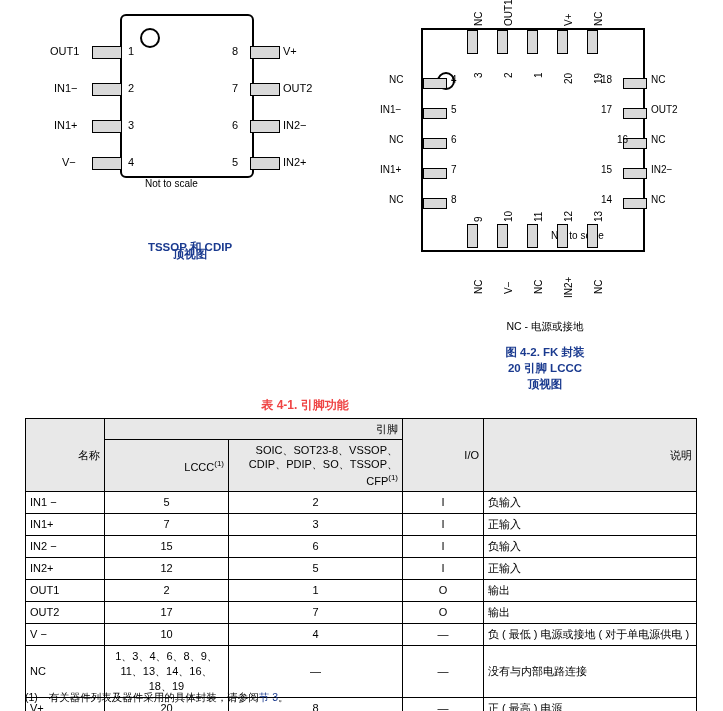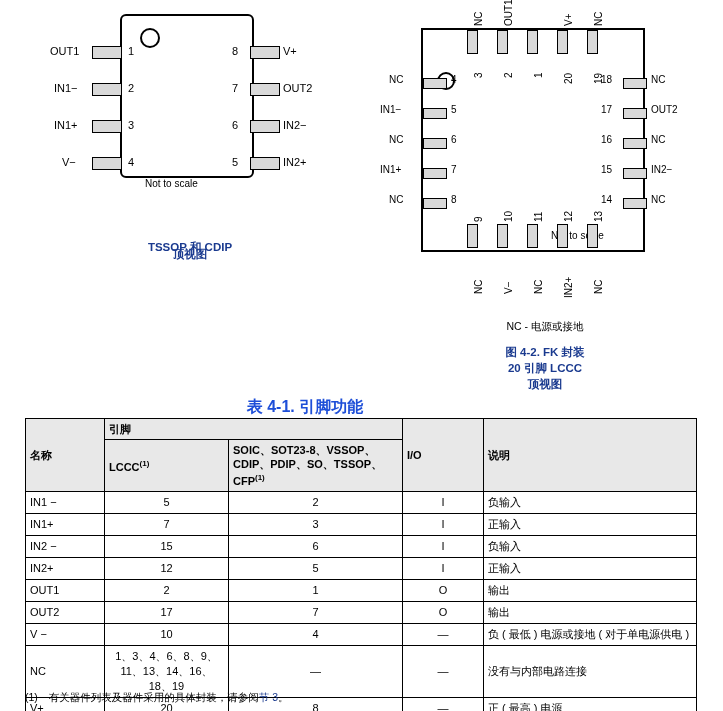--- a/index.html
+++ b/index.html
@@ -48,30 +48,30 @@
   .lpin-v{position:absolute;width:9px;height:22px;background:#d9d9d9;border:1px solid #000;}
   .lnum{position:absolute;font-size:10px;}
   .lnum-v{position:absolute;font-size:10px;transform:rotate(-90deg);transform-origin:left top;white-space:nowrap;}
   .llab{position:absolute;font-size:10px;white-space:nowrap;}
   .llab-v{position:absolute;font-size:10px;transform:rotate(-90deg);transform-origin:left top;white-space:nowrap;}
   .ncnote{position:absolute;font-size:10.5px;}
 
   
   .tbl-title{
     position:absolute;left:0;top:397px;width:610px;text-align:center;
-    font-size:16px;font-weight:bold;color:#1d4ed8;
+    font-size:12px;font-weight:bold;color:#ef4444;
   }
   table.pins{
     position:absolute;left:25px;top:418px;width:672px;
     border-collapse:collapse;font-size:11px;
   }
   table.pins th,table.pins td{
     border:1px solid #000;padding:3px 4px;vertical-align:middle;
   }
-  table.pins thead th{background:#e8e8e8;text-align:left;font-weight:bold;line-height:14px;}
+  table.pins thead th{background:#e8e8e8;text-align:right;font-weight:normal;line-height:14px;}
   .c-name{width:70px;}
   .c-lccc{width:115px;}
   .c-soic{width:165px;}
   .c-io{width:72px;}
   td.ctr{text-align:center;}
   td.nm{text-align:left;padding-left:6px;}
   td.desc{text-align:left;padding-left:6px;}
   .fn{
     position:absolute;left:25px;top:691px;font-size:10.5px;
   }
@@ -159,21 +159,21 @@
     <div class="llab" style="left:-5px;top:158px;">IN1+</div>
     <div class="llab" style="left:4px;top:188px;">NC</div>
 
     <div class="lpin-h" style="left:238px;top:72px;"></div>
     <div class="lpin-h" style="left:238px;top:102px;"></div>
     <div class="lpin-h" style="left:238px;top:132px;"></div>
     <div class="lpin-h" style="left:238px;top:162px;"></div>
     <div class="lpin-h" style="left:238px;top:192px;"></div>
     <div class="lnum" style="left:216px;top:68px;text-align:center;">18</div>
     <div class="lnum" style="left:216px;top:98px;">17</div>
-    <div class="lnum" style="left:216px;top:128px;text-align:center;">16</div>
+    <div class="lnum" style="left:232px;top:128px;text-align:center;">16</div>
     <div class="lnum" style="left:216px;top:158px;">15</div>
     <div class="lnum" style="left:216px;top:188px;">14</div>
     <div class="llab" style="left:266px;top:68px;">NC</div>
     <div class="llab" style="left:266px;top:98px;">OUT2</div>
     <div class="llab" style="left:266px;top:128px;">NC</div>
     <div class="llab" style="left:266px;top:158px;">IN2−</div>
     <div class="llab" style="left:266px;top:188px;">NC</div>
 
     <div class="lpin-v" style="left:82px;top:218px;"></div>
     <div class="lpin-v" style="left:112px;top:218px;"></div>

